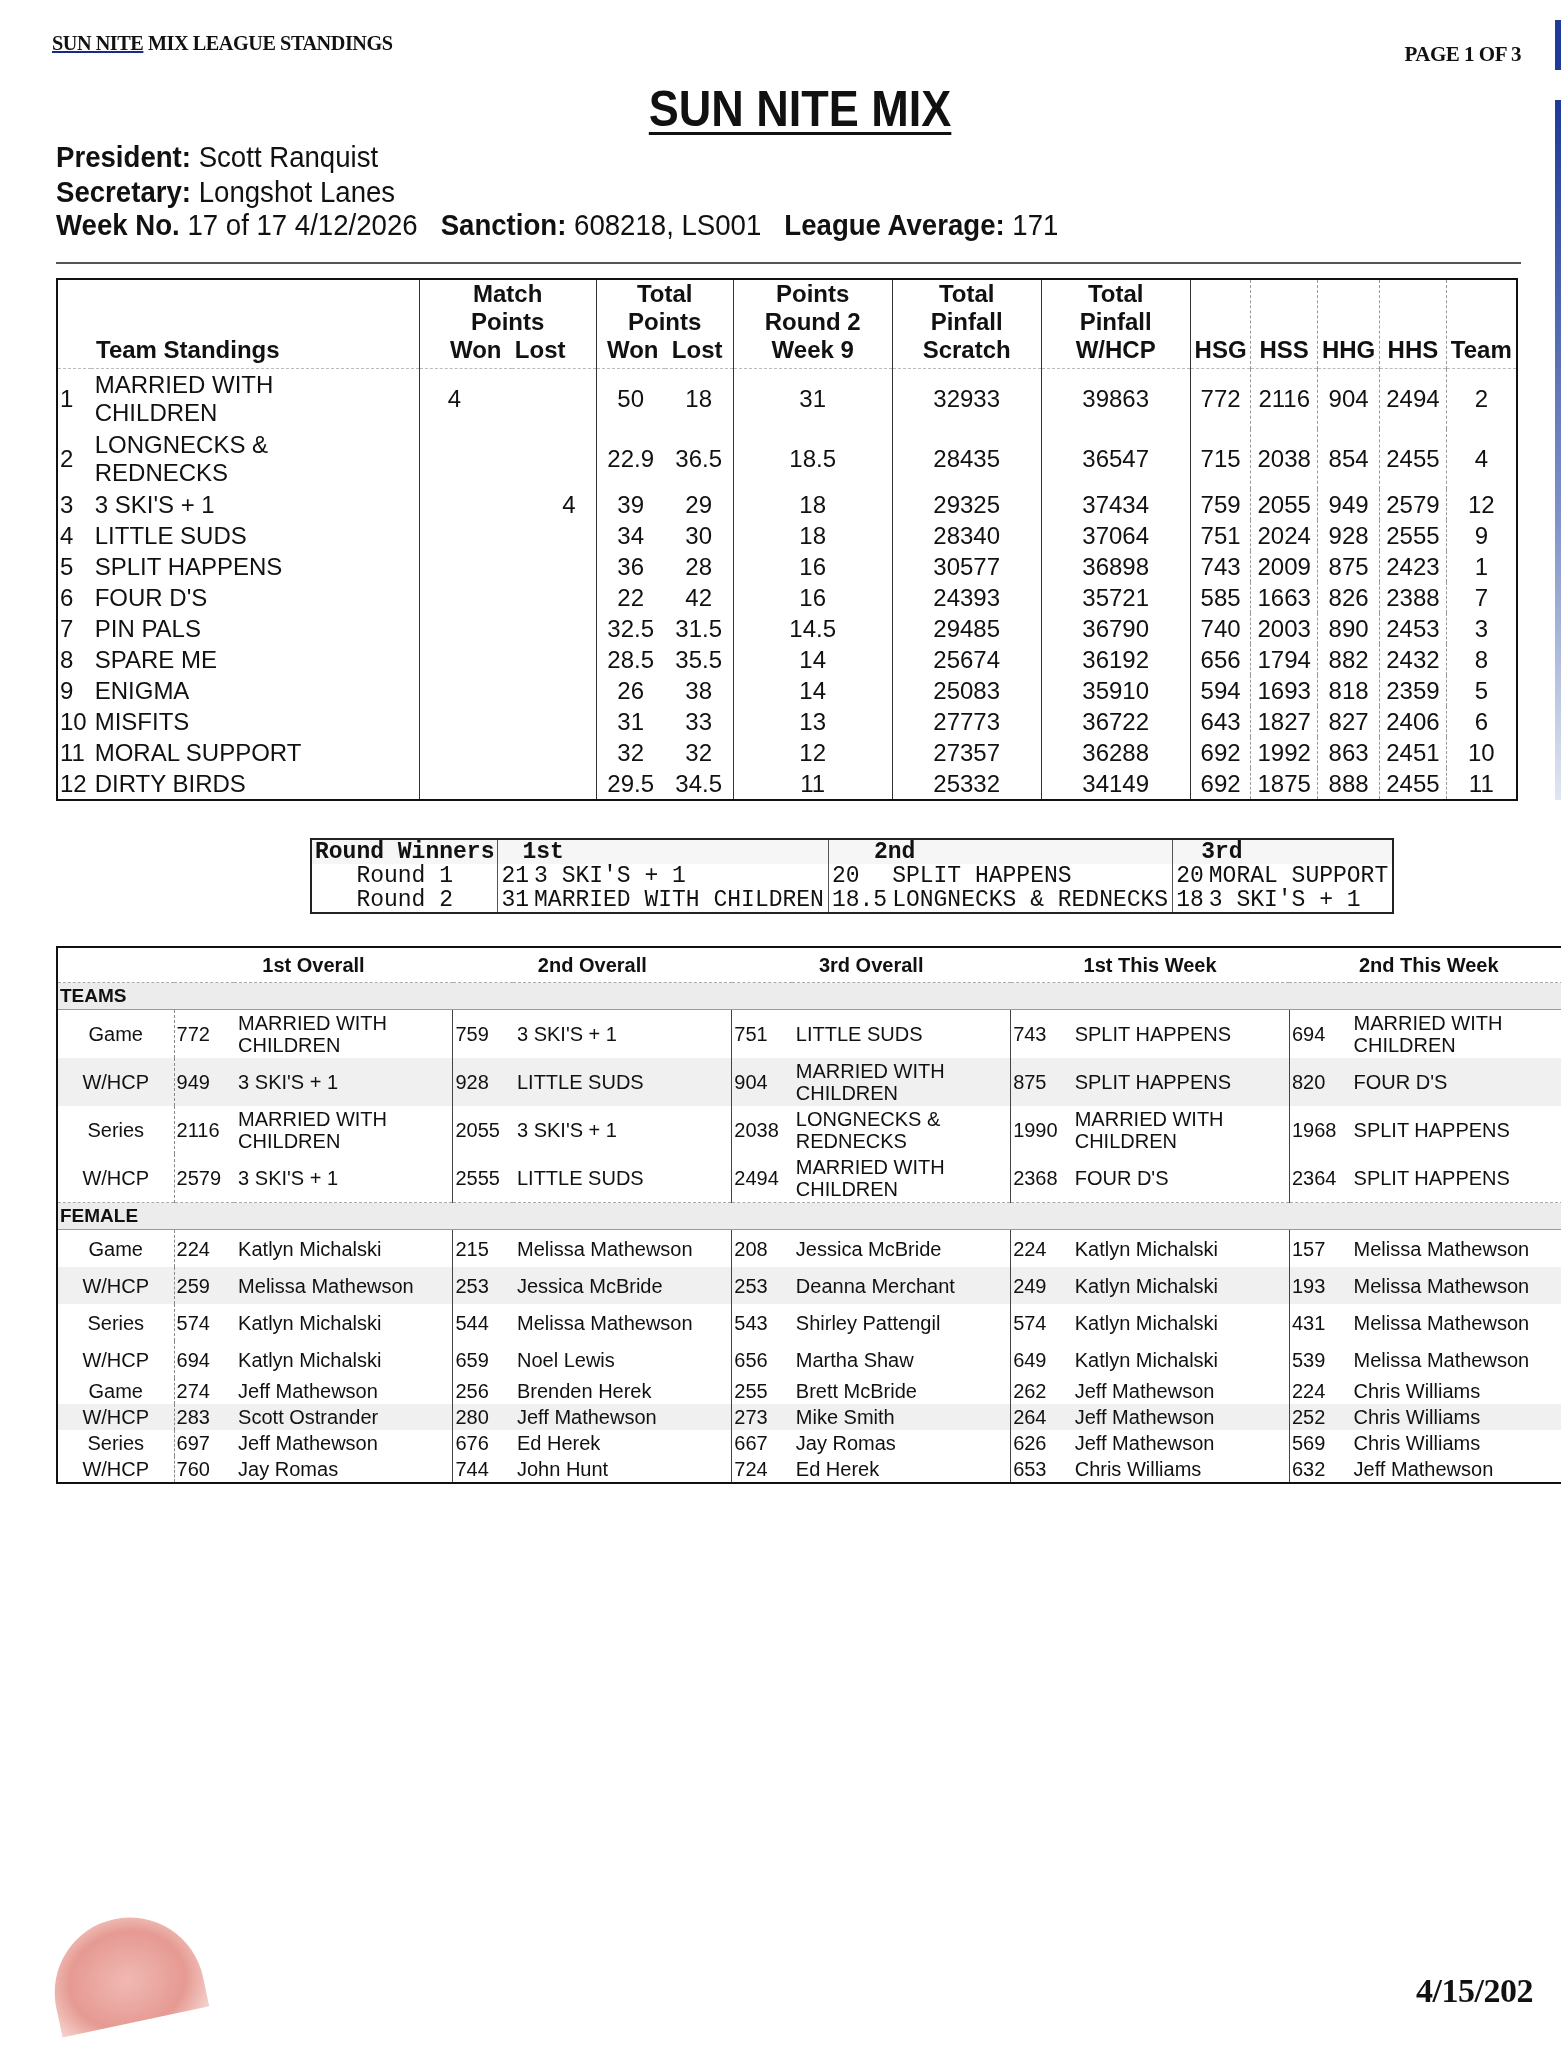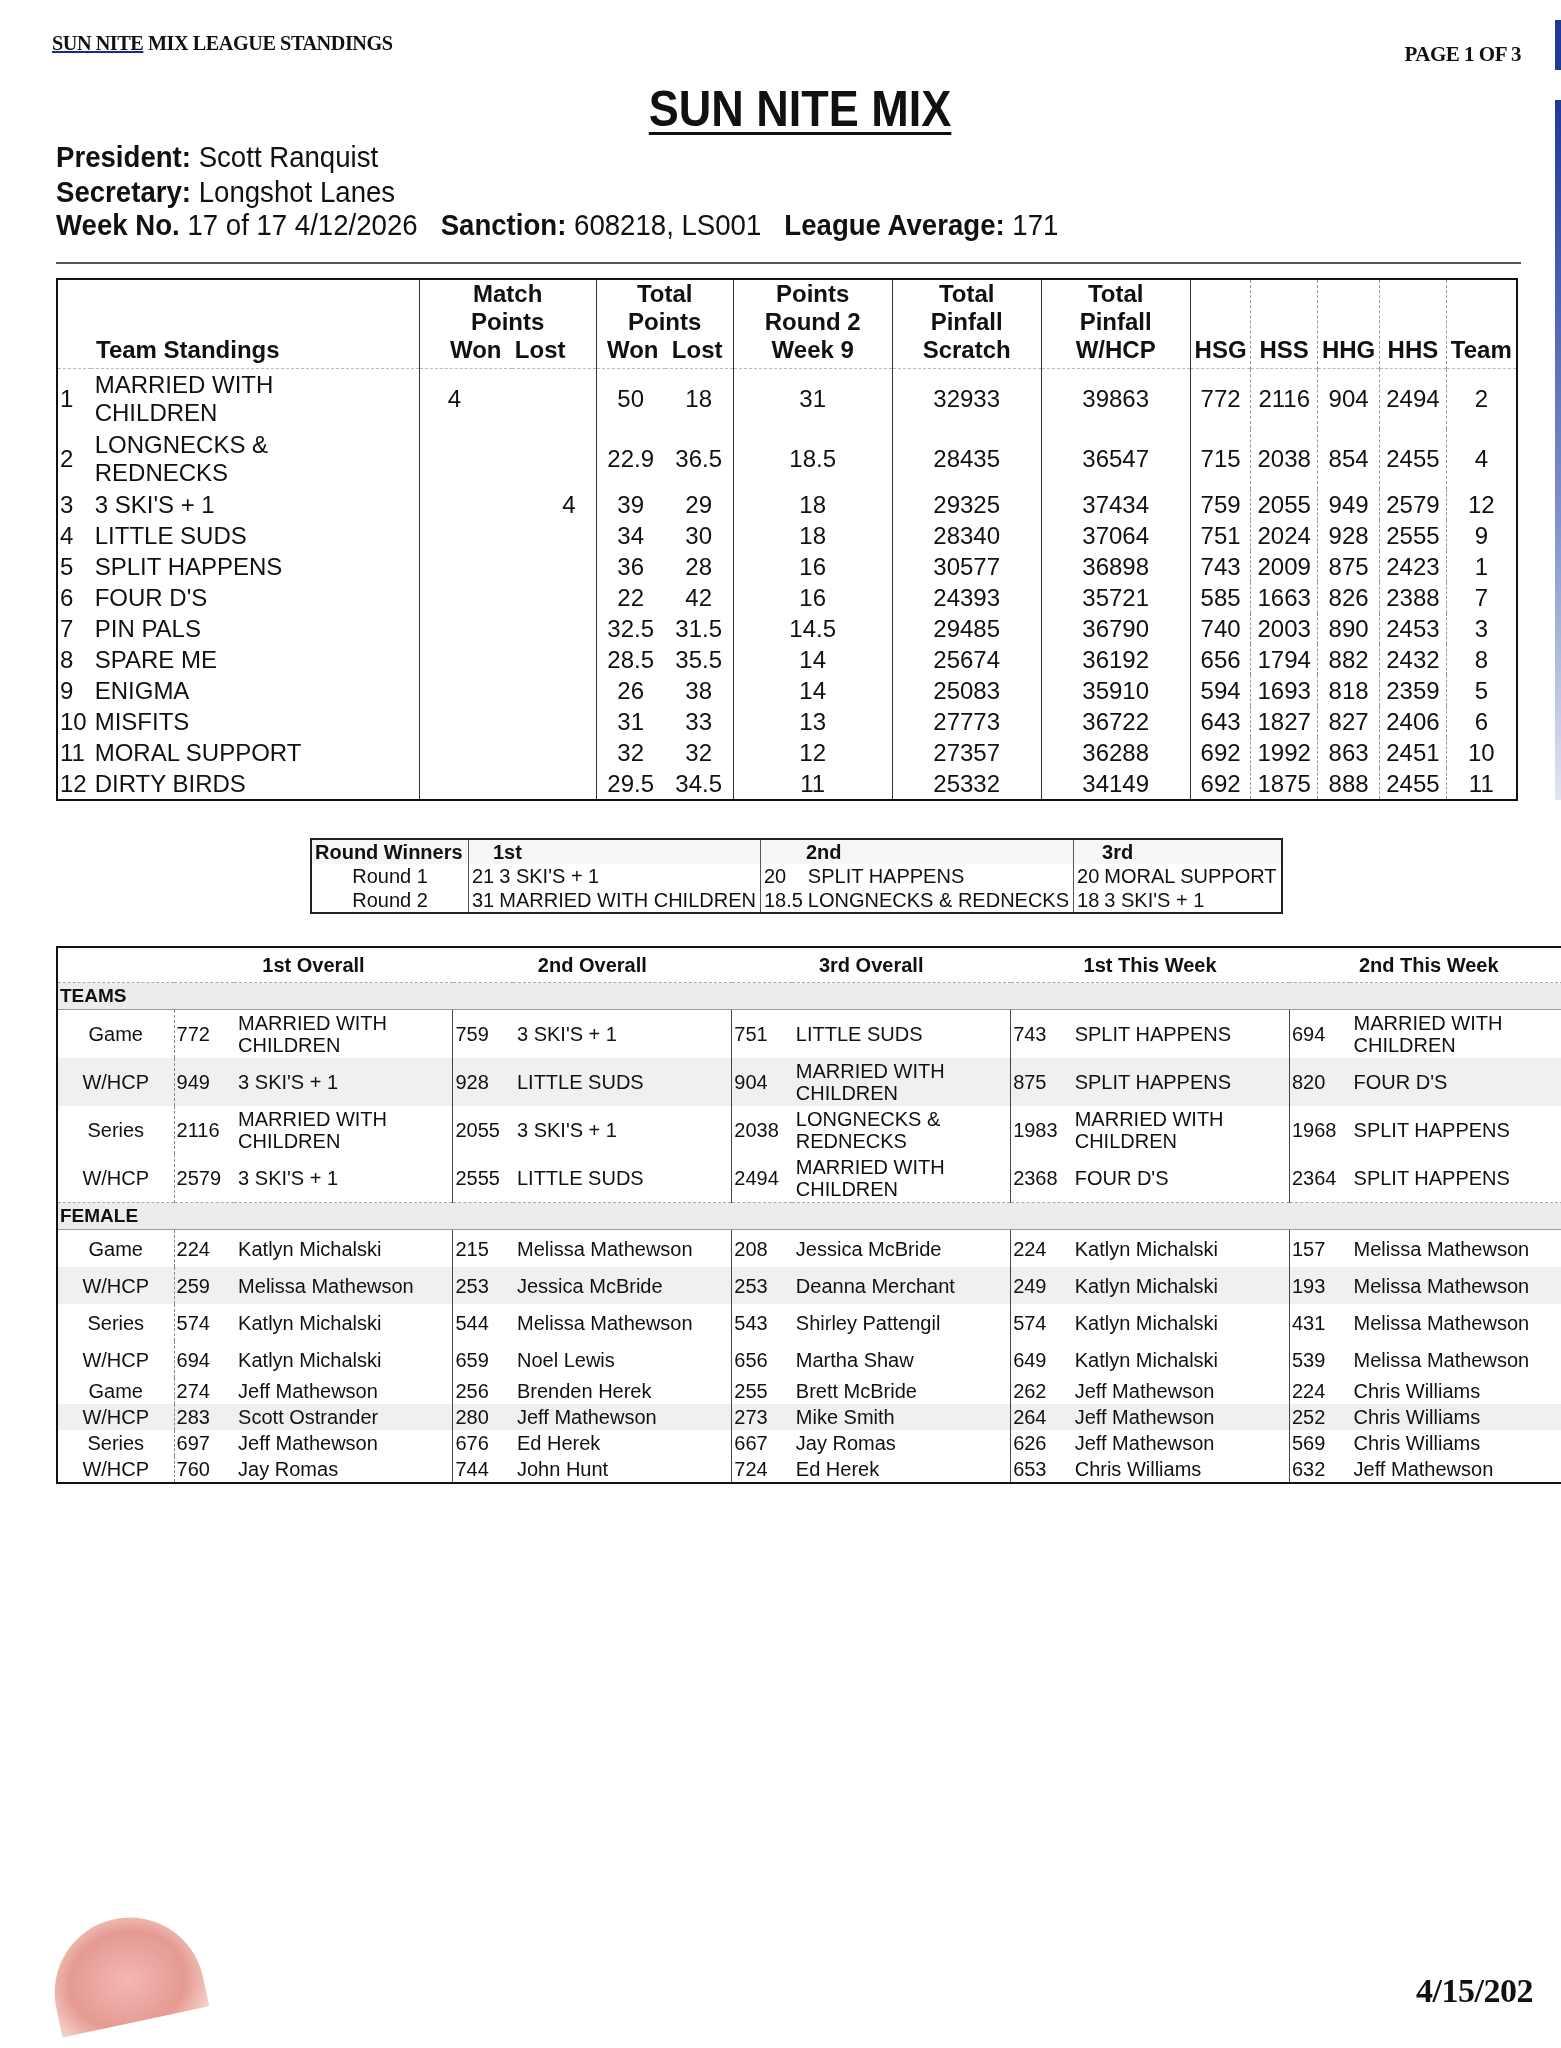--- a/index.html
+++ b/index.html
@@ -21,21 +21,21 @@
   .standings { position: absolute; left: 56px; top: 278px; width: 1462px; border: 2px solid #111; font-size: 24px; }
   .standings th { font-weight: bold; text-align: center; vertical-align: bottom; padding: 0 2px 4px 2px; line-height: 28px; }
   .standings td { padding: 0 4px; line-height: 28px; height: 31px; text-align: center; }
   .standings td.num-rank { text-align: left; width: 24px; padding-left: 2px; font-weight: normal; }
   .standings td.team { text-align: left; font-weight: normal; width: 320px; }
   .standings .vl { border-left: 1px solid #333; }
   .standings .vd { border-left: 1px dashed #999; margin-left: 16px; }
   .standings tr.twoline td { height: 60px; line-height: 28px; }
   .standings tr.head { border-bottom: 1px dashed #bbb; }
 
-  .rw { position: absolute; left: 310px; top: 838px; border: 2px solid #222; font-size: 20px; background: #f6f6f6; }
+  .rw { position: absolute; left: 310px; top: 838px; border: 2px solid #222; font-size: 23px; background: #f6f6f6; font-family: Liberation Mono, monospace; }
   .rw td, .rw th { padding: 0 3px; line-height: 24px; text-align: left; white-space: nowrap; }
   .rw th { font-weight: bold; }
   .rw .vl { border-left: 1px solid #555; }
   .rw td.rl { text-align: center; width: 150px; }
 
   .hs { position: absolute; left: 56px; top: 946px; width: 1514px; border: 2px solid #111; font-size: 20px; }
   .hs td, .hs th { padding: 0 4px; text-align: left; white-space: nowrap; vertical-align: middle; }
   .hs th { font-weight: bold; text-align: center; line-height: 34px; }
   .hs .sec td { font-weight: bold; font-size: 19px; background: #ececec; line-height: 26px; padding-left: 2px; border-top: 1px dashed #aaa; border-bottom: 1px solid #999; }
   .hs td.lbl { text-align: center; width: 70px; padding: 0 12px; }
@@ -351,21 +351,21 @@
         <td class="nm" style="white-space:normal;width:170px;">FOUR D'S</td>
       </tr>
       <tr class="t">
         <td class="lbl">Series</td>
         <td class="val">2116</td>
         <td class="nm" style="white-space:normal;width:170px;">MARRIED WITH CHILDREN</td>
         <td class="val solid">2055</td>
         <td class="nm" style="white-space:normal;width:170px;">3 SKI'S + 1</td>
         <td class="val solid">2038</td>
         <td class="nm" style="white-space:normal;width:170px;">LONGNECKS &amp; REDNECKS</td>
-        <td class="val solid">1983</td>
+        <td class="val solid">1990</td>
         <td class="nm" style="white-space:normal;width:170px;">MARRIED WITH CHILDREN</td>
         <td class="val solid">1968</td>
         <td class="nm" style="white-space:normal;width:170px;">SPLIT HAPPENS</td>
       </tr>
       <tr class="t">
         <td class="lbl">W/HCP</td>
         <td class="val">2579</td>
         <td class="nm" style="white-space:normal;width:170px;">3 SKI'S + 1</td>
         <td class="val solid">2555</td>
         <td class="nm" style="white-space:normal;width:170px;">LITTLE SUDS</td>

